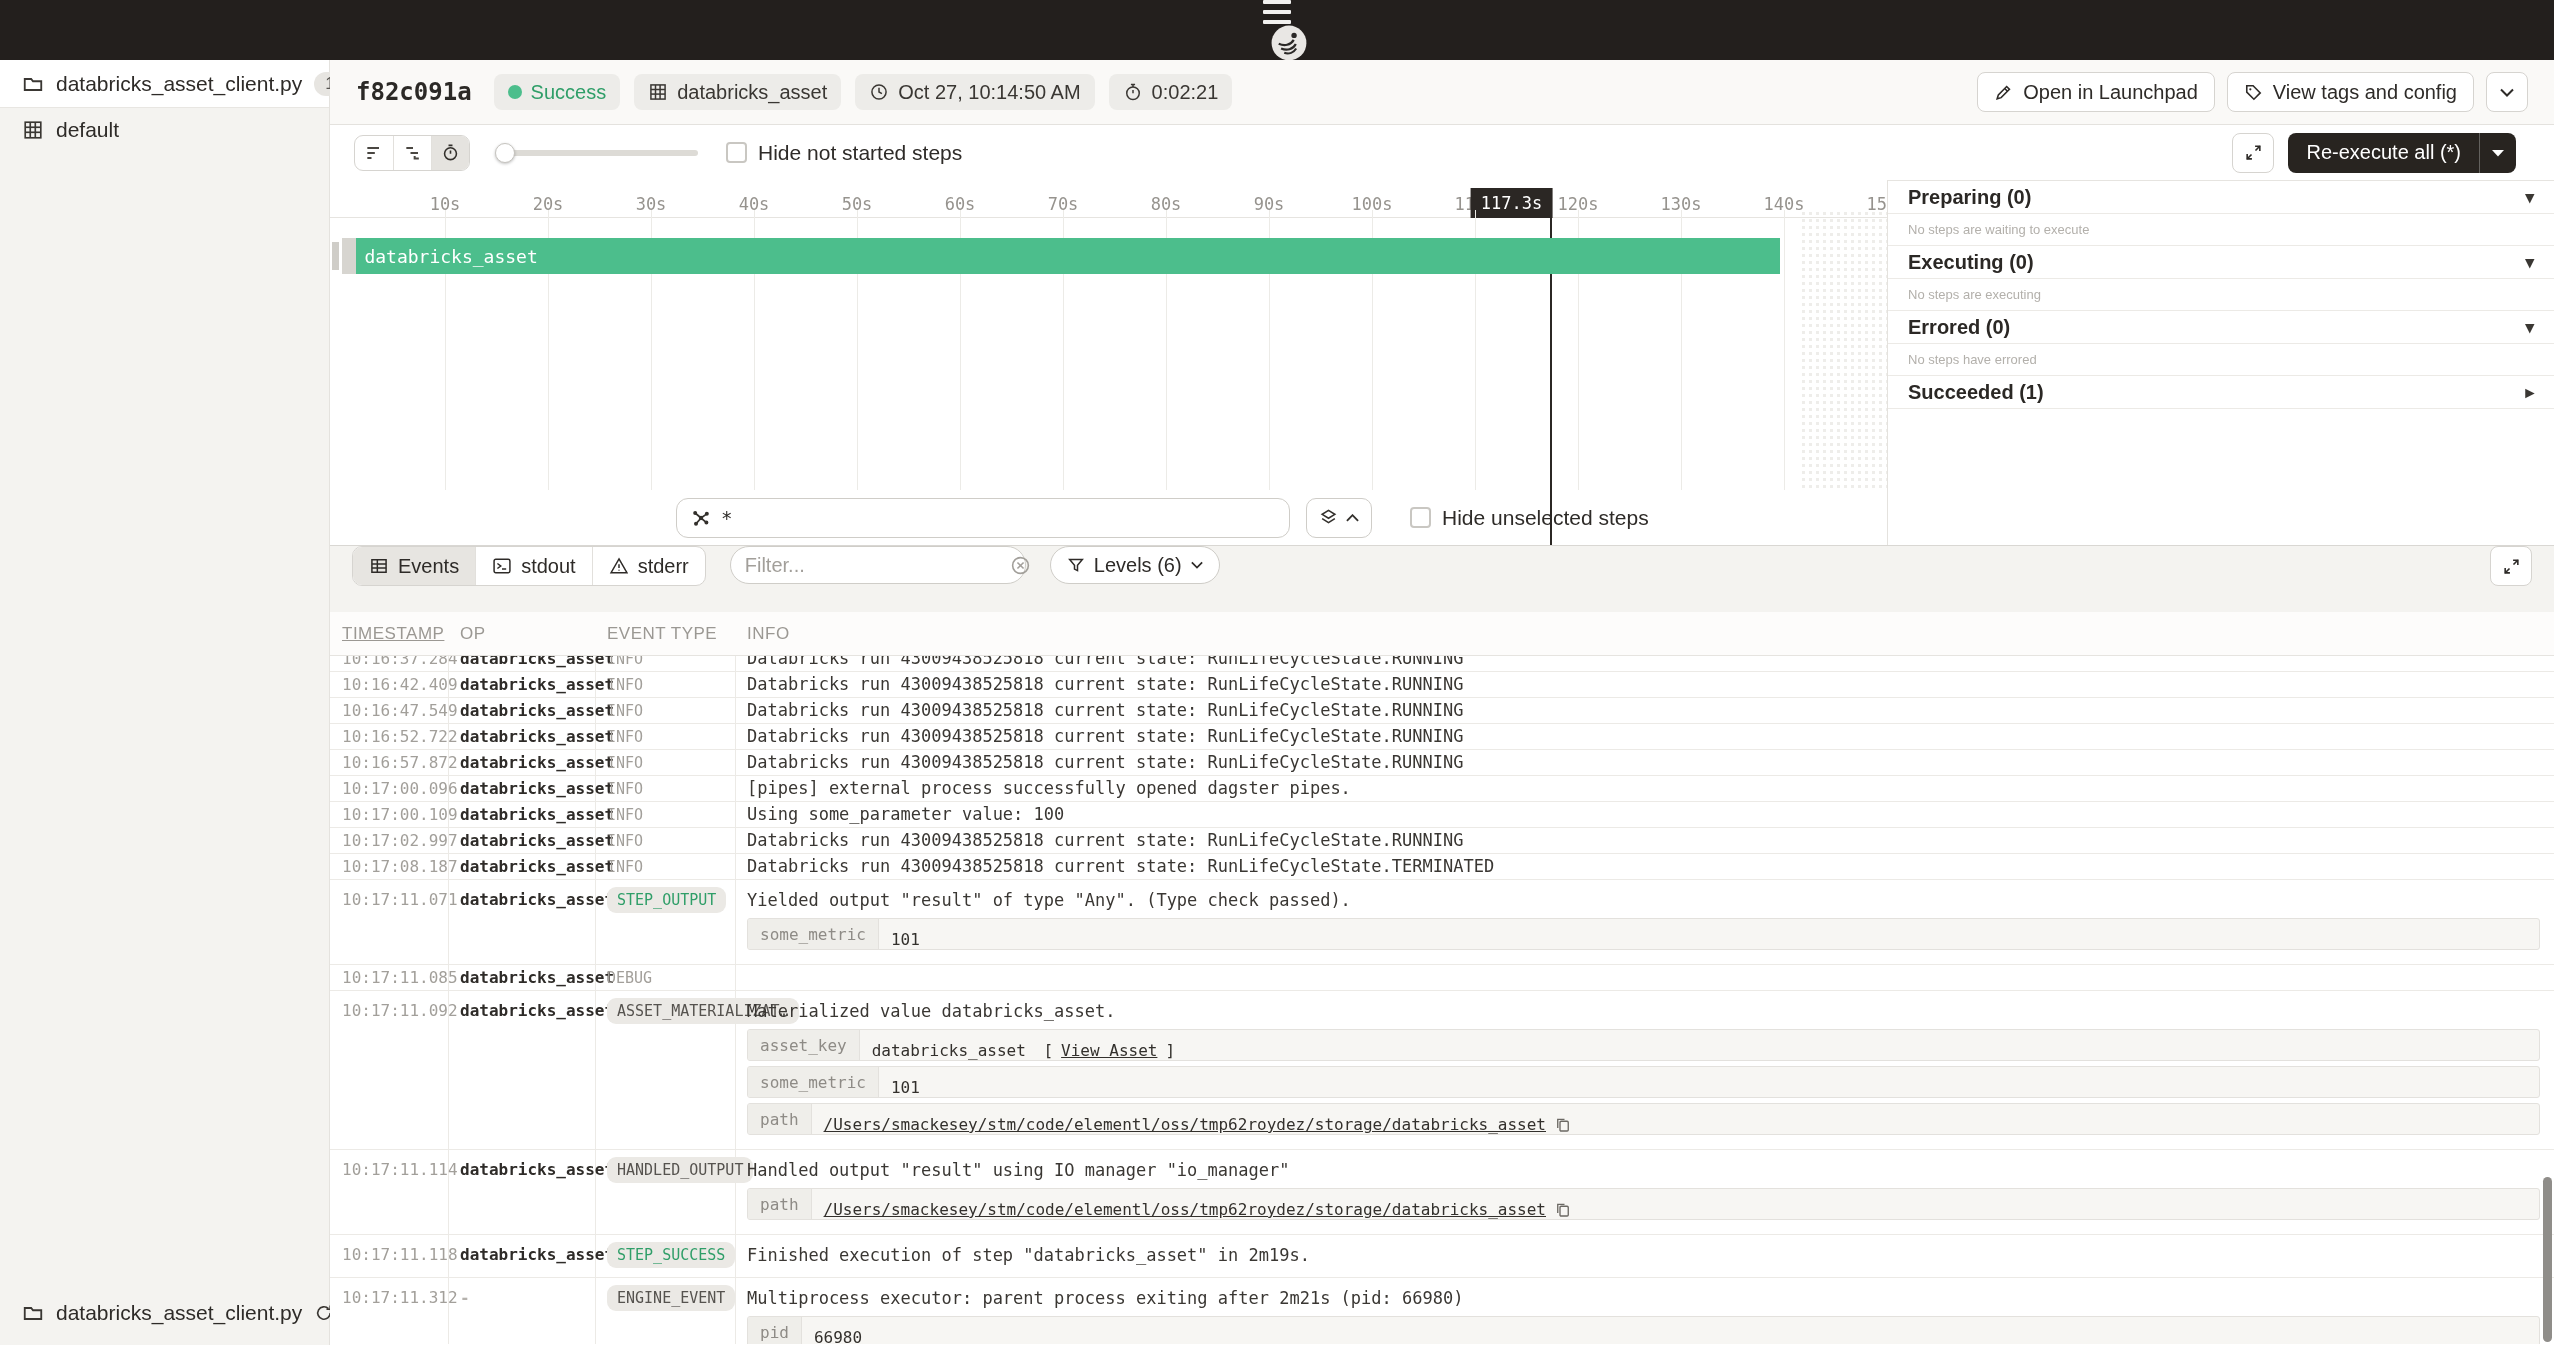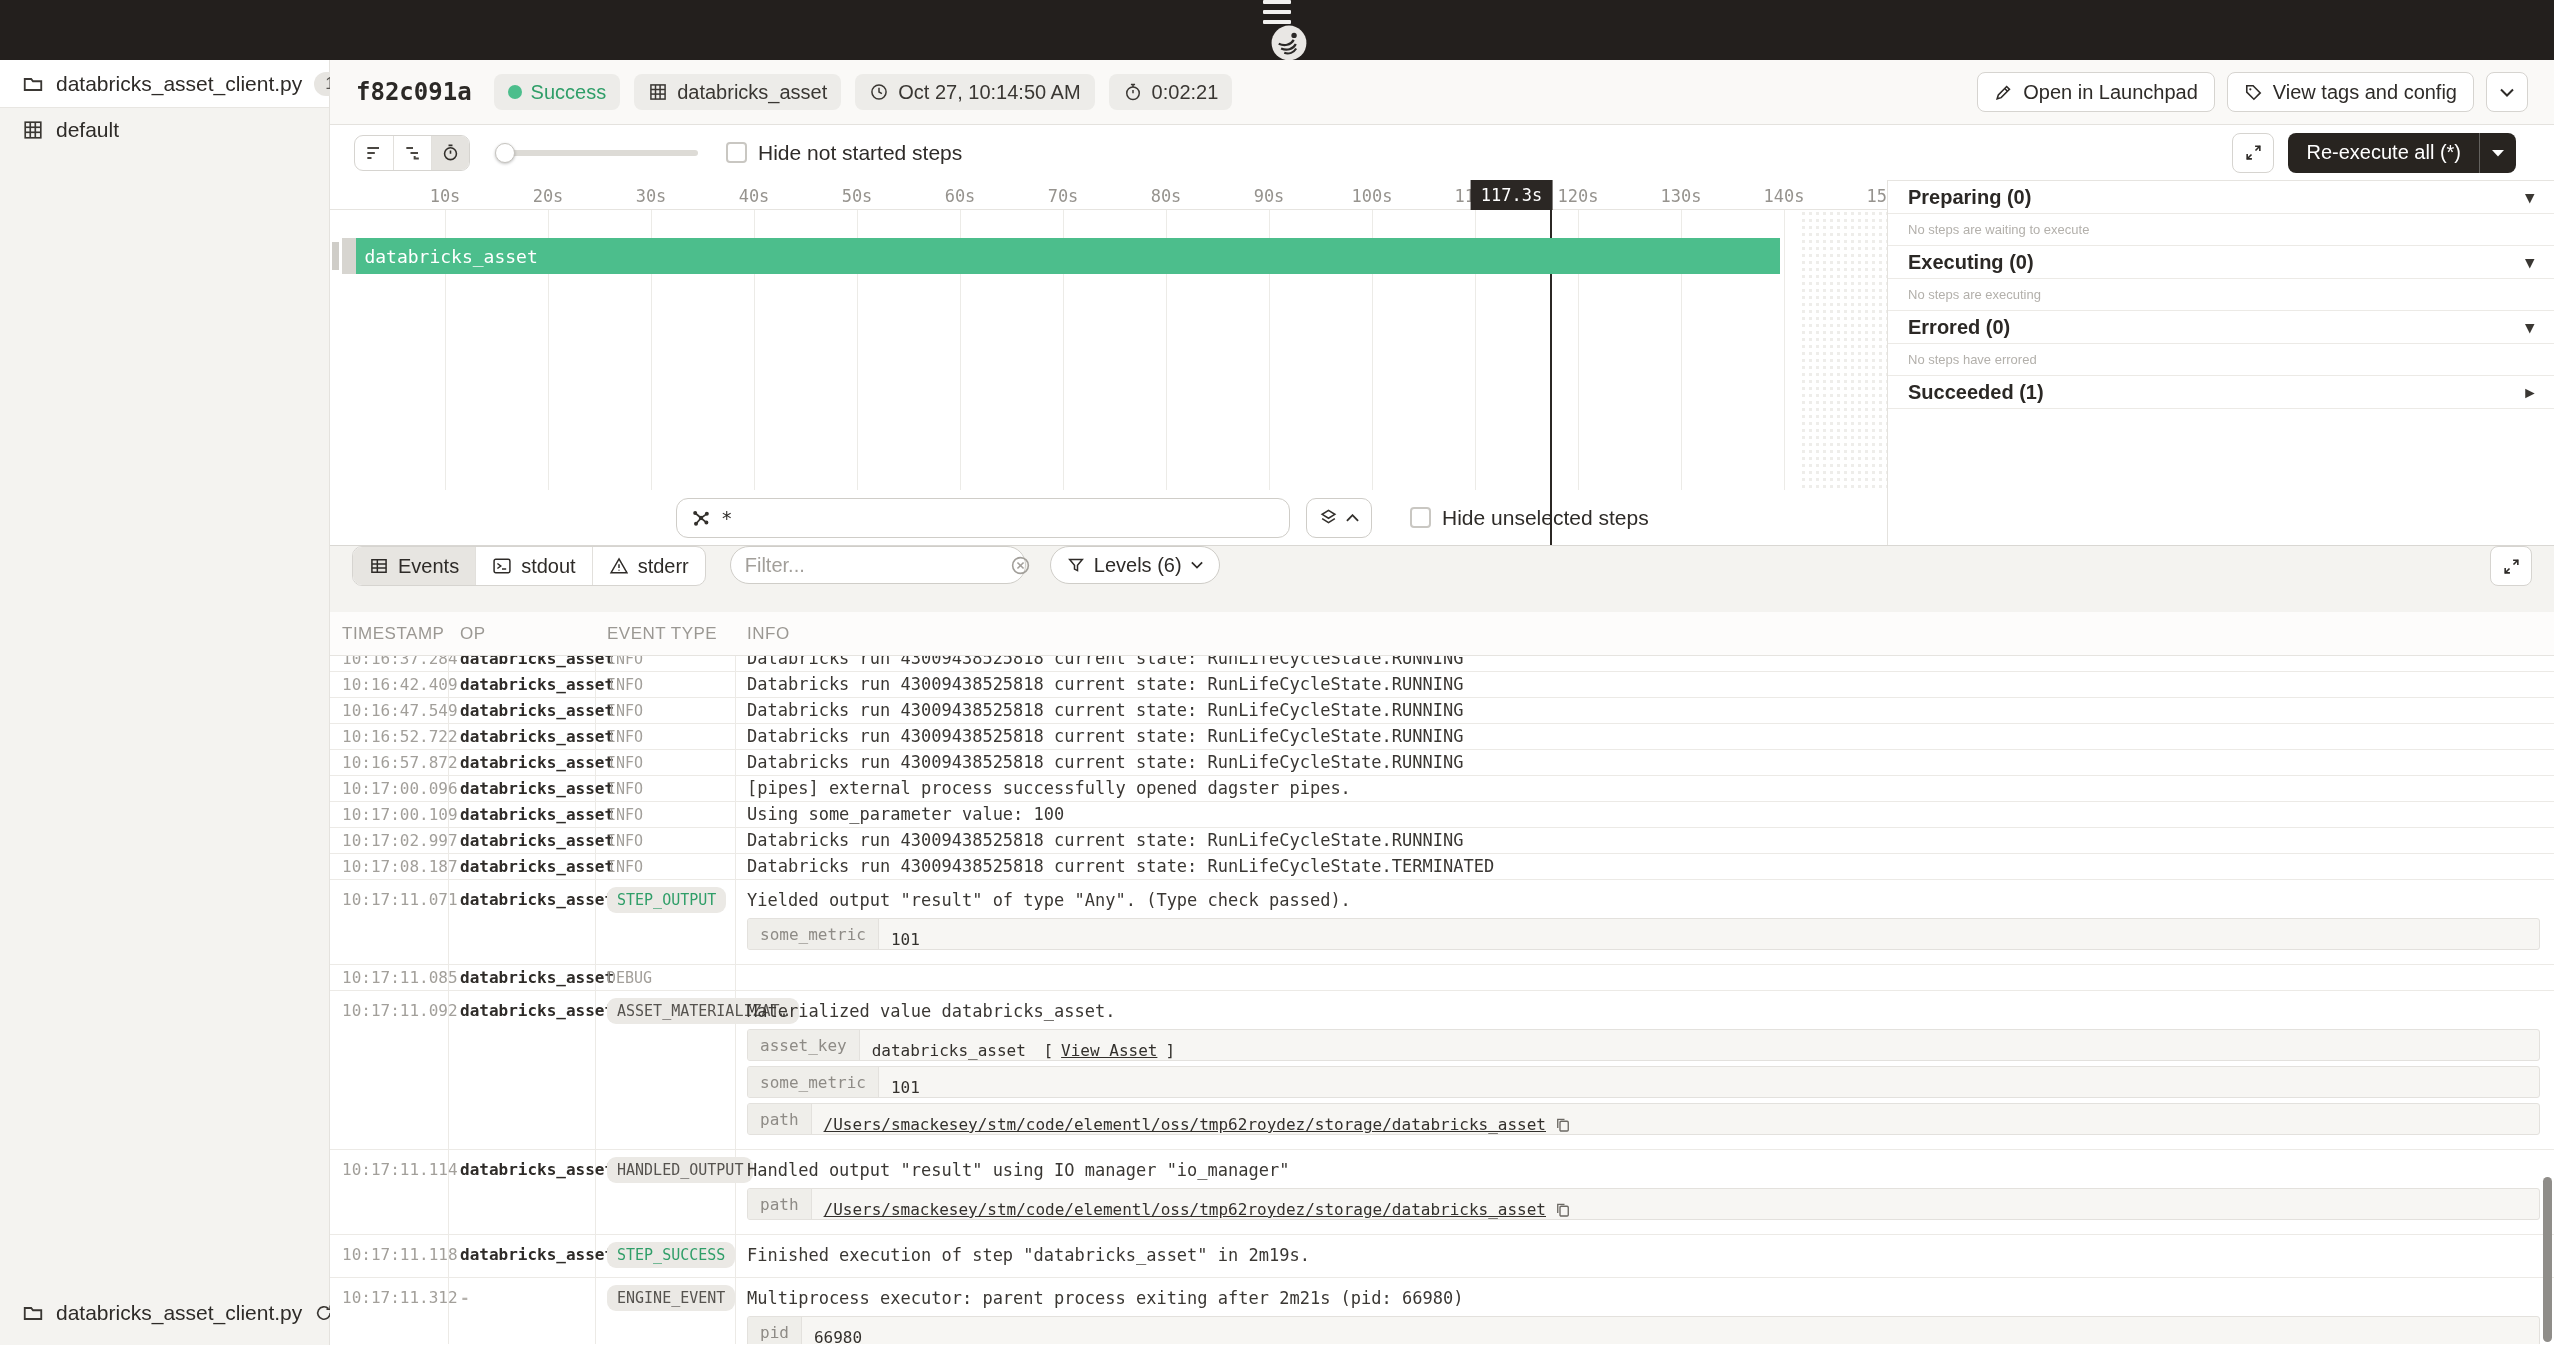--- a/index.html
+++ b/index.html
@@ -63,21 +63,21 @@
   .cb { width:21px; height:21px; border:2px solid #c9c7c2; border-radius:4px; background:#fff; cursor:pointer; }
   .cb-label { font-size:21px; color:#2e2b28; margin-left:11px; }
   .toolbar-right { margin-left:auto; display:flex; align-items:center; gap:14px; padding-right:14px; }
   .reexec { display:flex; align-items:stretch; background:#282420; border-radius:8px; overflow:hidden;
     color:#fff; cursor:pointer; height:40px; }
   .reexec .main { display:flex; align-items:center; font-size:20px; padding:0 18px; }
   .reexec .caret { display:flex; align-items:center; padding:0 12px; border-left:1px solid rgba(255,255,255,.28); }
 
   .gantt-body { position:absolute; left:0; top:55px; width:100%; height:365px; display:flex; }
   .gantt-chart { position:relative; width:1557px; height:100%; overflow:hidden; }
-  .axis { position:absolute; left:0; top:0; width:100%; height:30px; border-bottom:1px solid #e6e4e0; }
+  .axis { position:absolute; left:0; top:8px; width:100%; height:30px; border-bottom:1px solid #e6e4e0; }
   .tick-label { position:absolute; top:6px; transform:translateX(-50%); font-size:17px; color:#96938e;
     font-family:"DejaVu Sans Mono", monospace; }
   .cursor-badge { position:absolute; top:0; height:30px; background:#2b2724; color:#fff;
     font-family:"DejaVu Sans Mono", monospace; font-size:17px; display:flex; align-items:center;
     padding:0 10px; transform:translateX(-100%); }
   .chart-area { position:absolute; left:0; top:30px; width:100%; height:280px; }
   .gridline { position:absolute; top:0; bottom:0; width:1px; background:#ecebe7; }
   .hatch { position:absolute; top:0; bottom:0; background-image:radial-gradient(#e7e5e1 1.5px, transparent 1.5px);
     background-size:7px 7px; opacity:.7; }
   .gantt-bar { position:absolute; top:28px; height:36px; background:#4cbe8c; color:#ffffff;
@@ -511,21 +511,21 @@
     <div class="btn icon-only log-expand">
       <svg viewBox="0 0 24 24" width="19" height="19" fill="none" stroke="#2e2b28" stroke-width="2">
           <polyline points="14 4 20 4 20 10"></polyline>
           <polyline points="10 20 4 20 4 14"></polyline>
           <line x1="20" y1="4" x2="14.5" y2="9.5"></line>
           <line x1="4" y1="20" x2="9.5" y2="14.5"></line>
         </svg>
     </div>
   </div>
   <div class="log-colhead" id="log-colhead">
-      <div class="colh" style="width: 118px; flex: 0 0 auto;">TIMESTAMP</div>
+      <div class="colh" style="width: 118px; flex: 0 0 auto; text-decoration: underline;">TIMESTAMP</div>
       <div class="colh" style="width: 147px; flex: 0 0 auto;">OP</div>
       <div class="colh" style="width: 140px; flex: 0 0 auto;">EVENT TYPE</div>
       <div class="colh" style="flex: 1 1 0%;">INFO</div>
     </div>
   <div class="log-bodywrap">
     <div class="coldiv" style="left:118px"></div>
     <div class="coldiv" style="left:265px"></div>
     <div class="coldiv" style="left:405px"></div>
     <div class="log-rows" id="log-rows">
         <div class="log-row plain">

